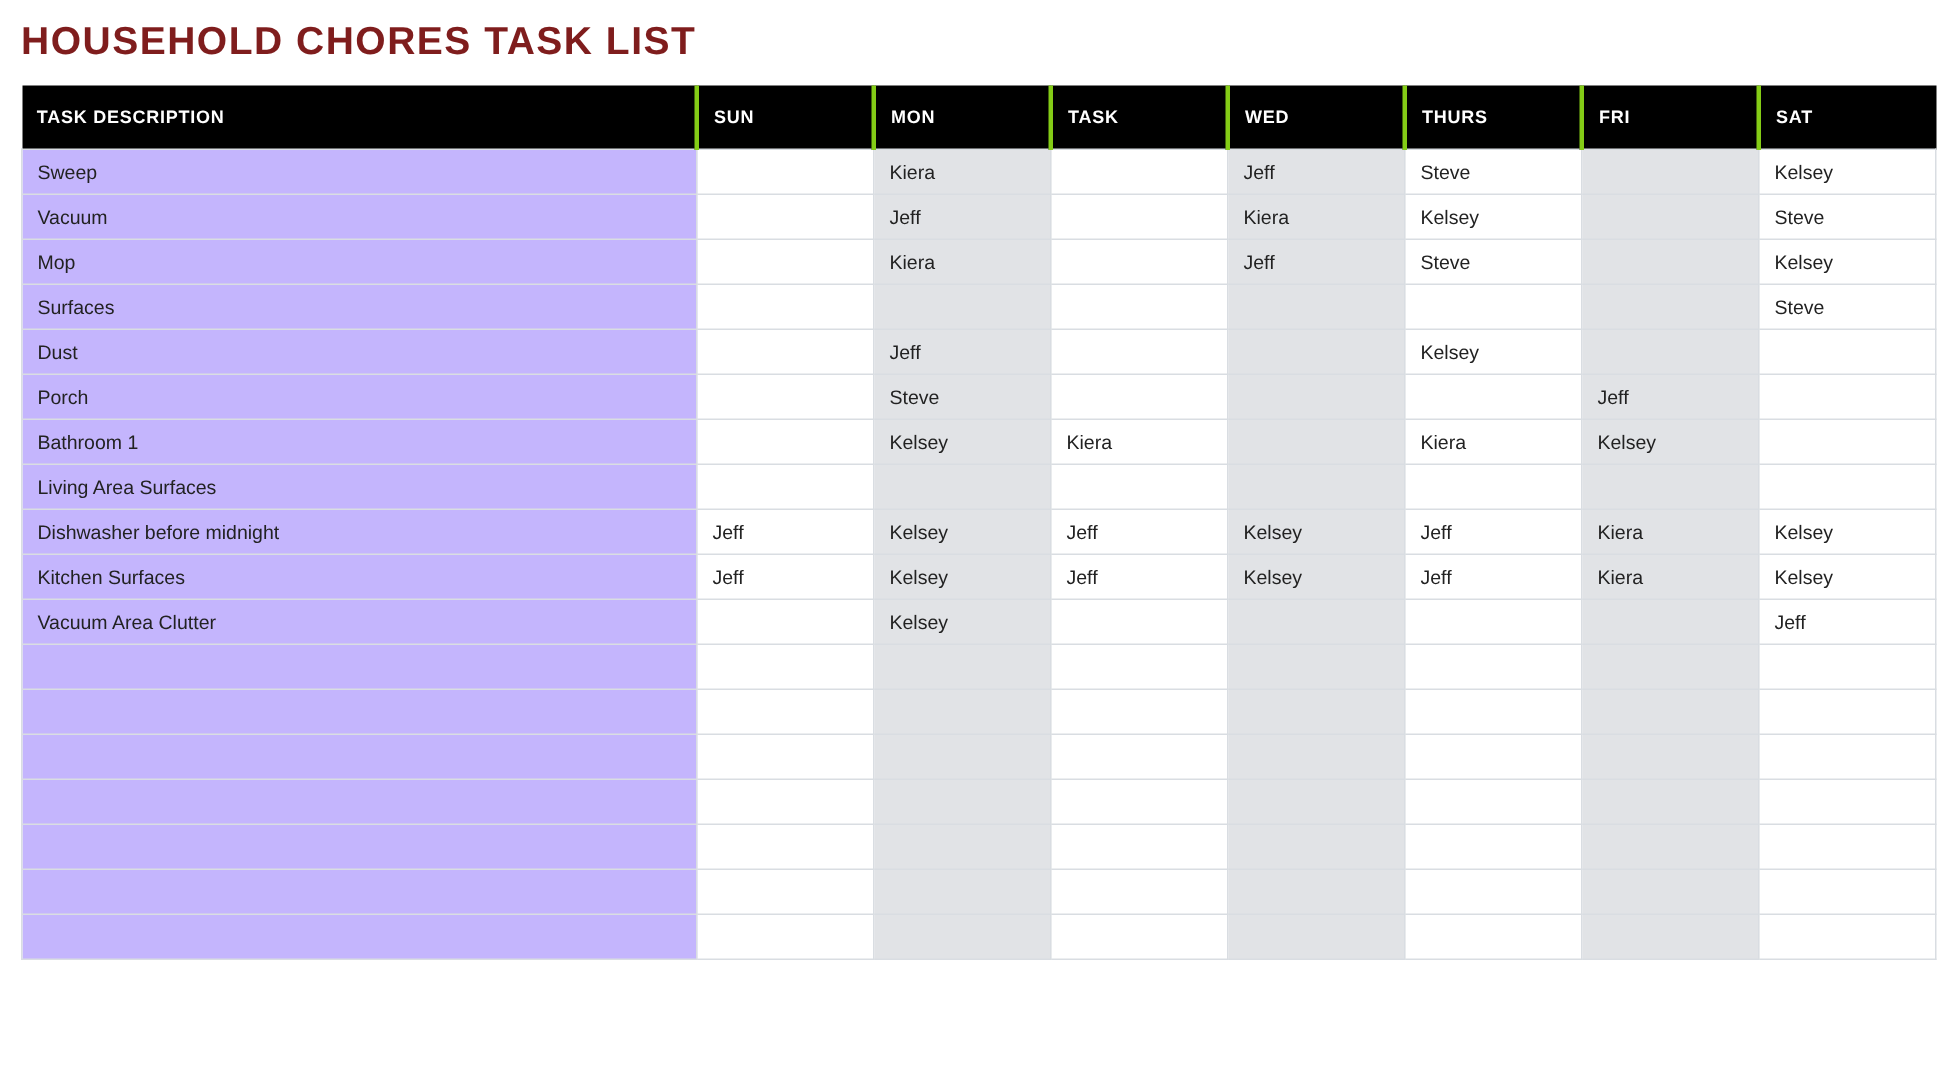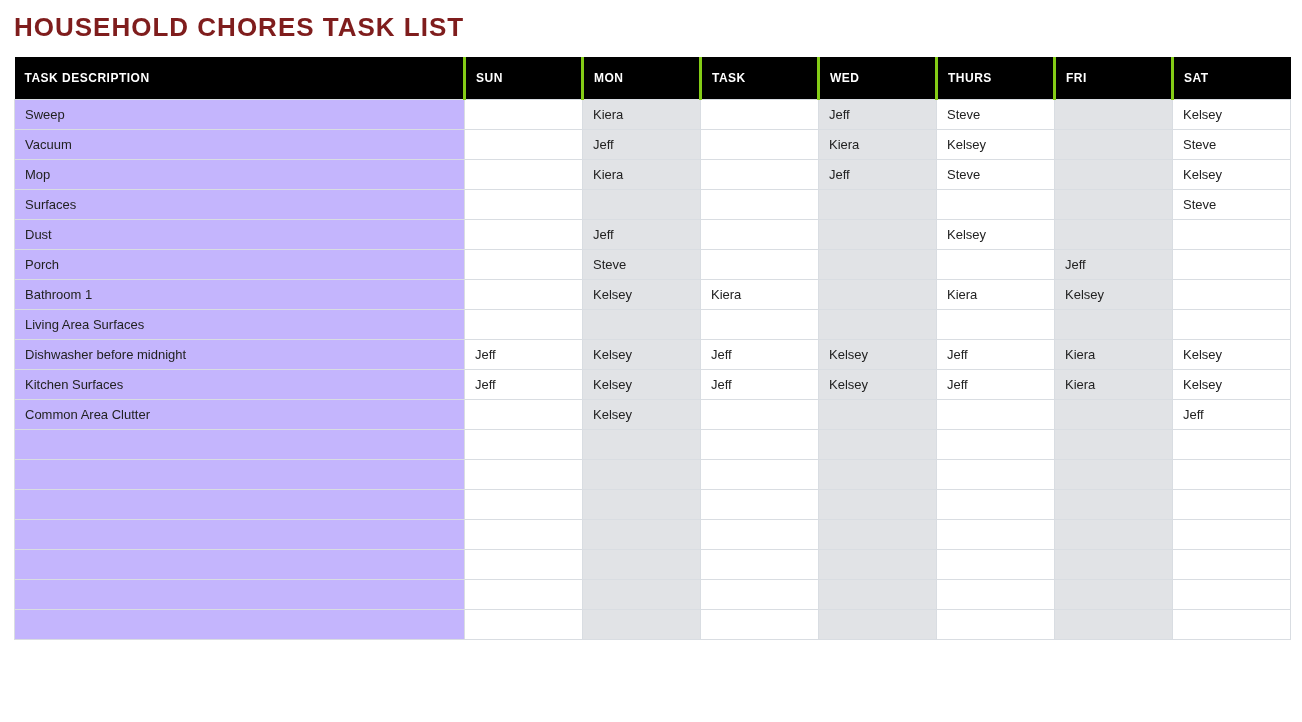--- a/index.html
+++ b/index.html
@@ -165,21 +165,21 @@
         <td class="task-desc">Kitchen Surfaces</td>
         <td class="plain">Jeff</td>
         <td class="shaded">Kelsey</td>
         <td class="plain">Jeff</td>
         <td class="shaded">Kelsey</td>
         <td class="plain">Jeff</td>
         <td class="shaded">Kiera</td>
         <td class="plain">Kelsey</td>
       </tr>
       <tr>
-        <td class="task-desc">Common Area Clutter</td>
+        <td class="task-desc">Vacuum Area Clutter</td>
         <td class="plain"></td>
         <td class="shaded">Kelsey</td>
         <td class="plain"></td>
         <td class="shaded"></td>
         <td class="plain"></td>
         <td class="shaded"></td>
         <td class="plain">Jeff</td>
       </tr>
       <tr>
         <td class="task-desc"></td>

